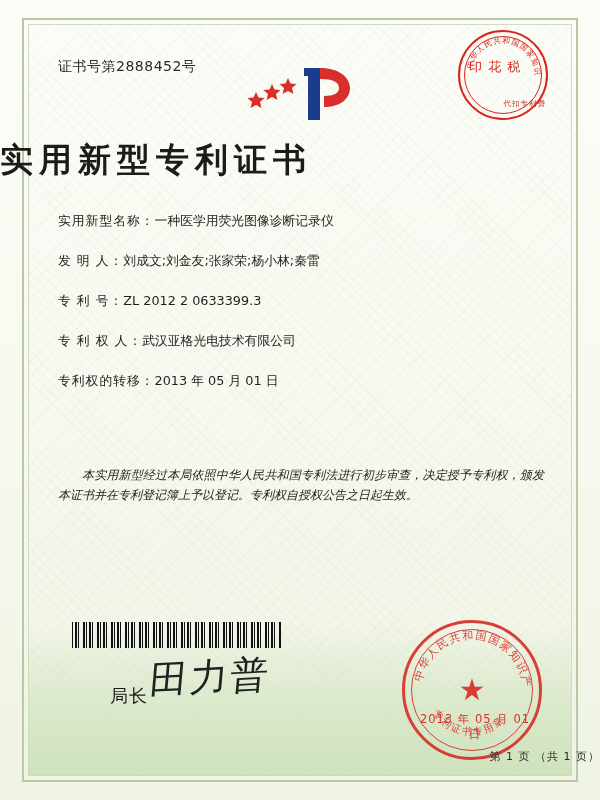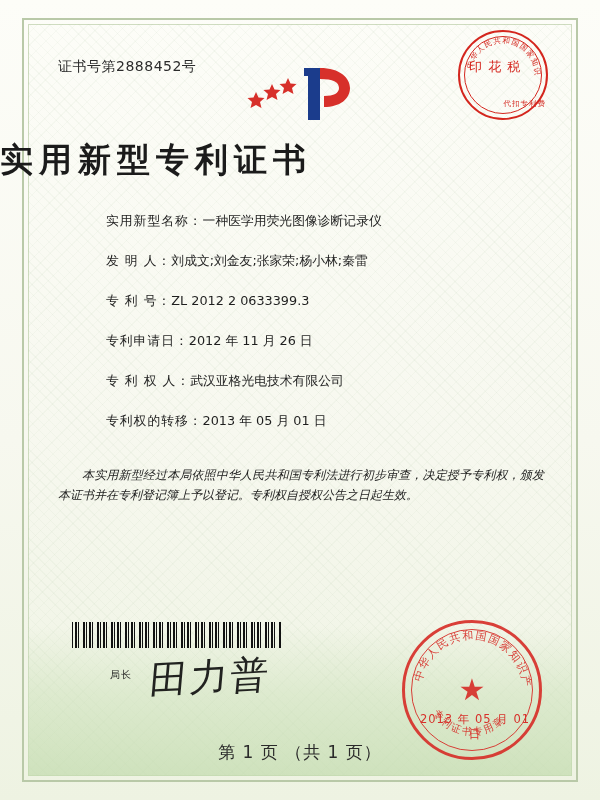--- a/index.html
+++ b/index.html
@@ -86,21 +86,21 @@
     color:#1b1b1b;
   }
 
   
   .fields{
     position:absolute;left:58px;top:212px;right:58px;
   }
   .field{
     font-size:12.8px;color:#1e1e1e;margin-bottom:22px;line-height:18px;
   }
-  .field .label{letter-spacing:1px;margin-left:48px;}
+  .field .label{letter-spacing:1px;}
   .field .value{}
 
   
   .paras{
     position:absolute;left:58px;right:56px;top:465px;
     font-size:12px;line-height:20px;color:#1c1c1c;text-align:justify;font-style:italic;
   }
   .paras p{margin:0 0 6px 0;text-indent:24px;}
 
   
@@ -108,21 +108,21 @@
     position:absolute;left:72px;top:622px;width:210px;height:26px;
     background-image:repeating-linear-gradient(90deg,
       #111 0 1px, transparent 1px 3px,
       #111 3px 5px, transparent 5px 6px,
       #111 6px 7px, transparent 7px 11px,
       #111 11px 13px, transparent 13px 14px);
   }
 
   
   .director{
-    position:absolute;left:110px;top:668px;font-size:10px;color:#1c1c1c;letter-spacing:1px;
+    position:absolute;left:110px;top:684px;font-size:18px;color:#1c1c1c;letter-spacing:1px;
   }
   .signature{
     position:absolute;left:150px;top:652px;
     font-family:"DejaVu Serif", serif;
     font-size:38px;color:#111;
     transform:skewX(-8deg) rotate(-3deg);
     letter-spacing:2px;
     opacity:.92;
   }
 
@@ -141,22 +141,22 @@
     position:absolute;left:50%;top:50%;transform:translate(-50%,-50%);
     font-size:30px;line-height:30px;color:#d7302a;
   }
   .seal-date{
     position:absolute;right:62px;top:712px;width:126px;text-align:center;
     font-size:11.5px;color:#d7302a;letter-spacing:1px;
   }
 
   
   .footer{
-    position:absolute;left:0;right:0;bottom:36px;text-align:center;
-    font-size:17px;color:#2a2a2a;letter-spacing:1px;
+    position:absolute;left:0;right:0;bottom:36px;text-align:right;
+    font-size:11px;color:#2a2a2a;letter-spacing:1px;
   }
 </style>
 </head>
 <body>
 
 <div class="page">
 
   <div class="border-outer"></div>
   <div class="border-inner"></div>
   <div class="texture"></div>
@@ -192,23 +192,20 @@
 
   <div class="fields">
     <div class="field">
       <span class="label">实用新型名称：</span><span class="value">一种医学用荧光图像诊断记录仪</span>
     </div>
     <div class="field">
       <span class="label">发 明 人：</span><span class="value">刘成文;刘金友;张家荣;杨小林;秦雷</span>
     </div>
     <div class="field">
       <span class="label">专 利 号：</span><span class="value">ZL 2012 2 0633399.3</span>
-    </div>
-    <div class="field">
-      <span class="label">专利申请日：</span><span class="value">2012 年 11 月 26 日</span>
     </div>
     <div class="field">
       <span class="label">专 利 权 人：</span><span class="value">武汉亚格光电技术有限公司</span>
     </div>
     <div class="field">
       <span class="label">专利权的转移：</span><span class="value">2013 年 05 月 01 日</span>
     </div>
   </div>
 
   <div class="paras">

